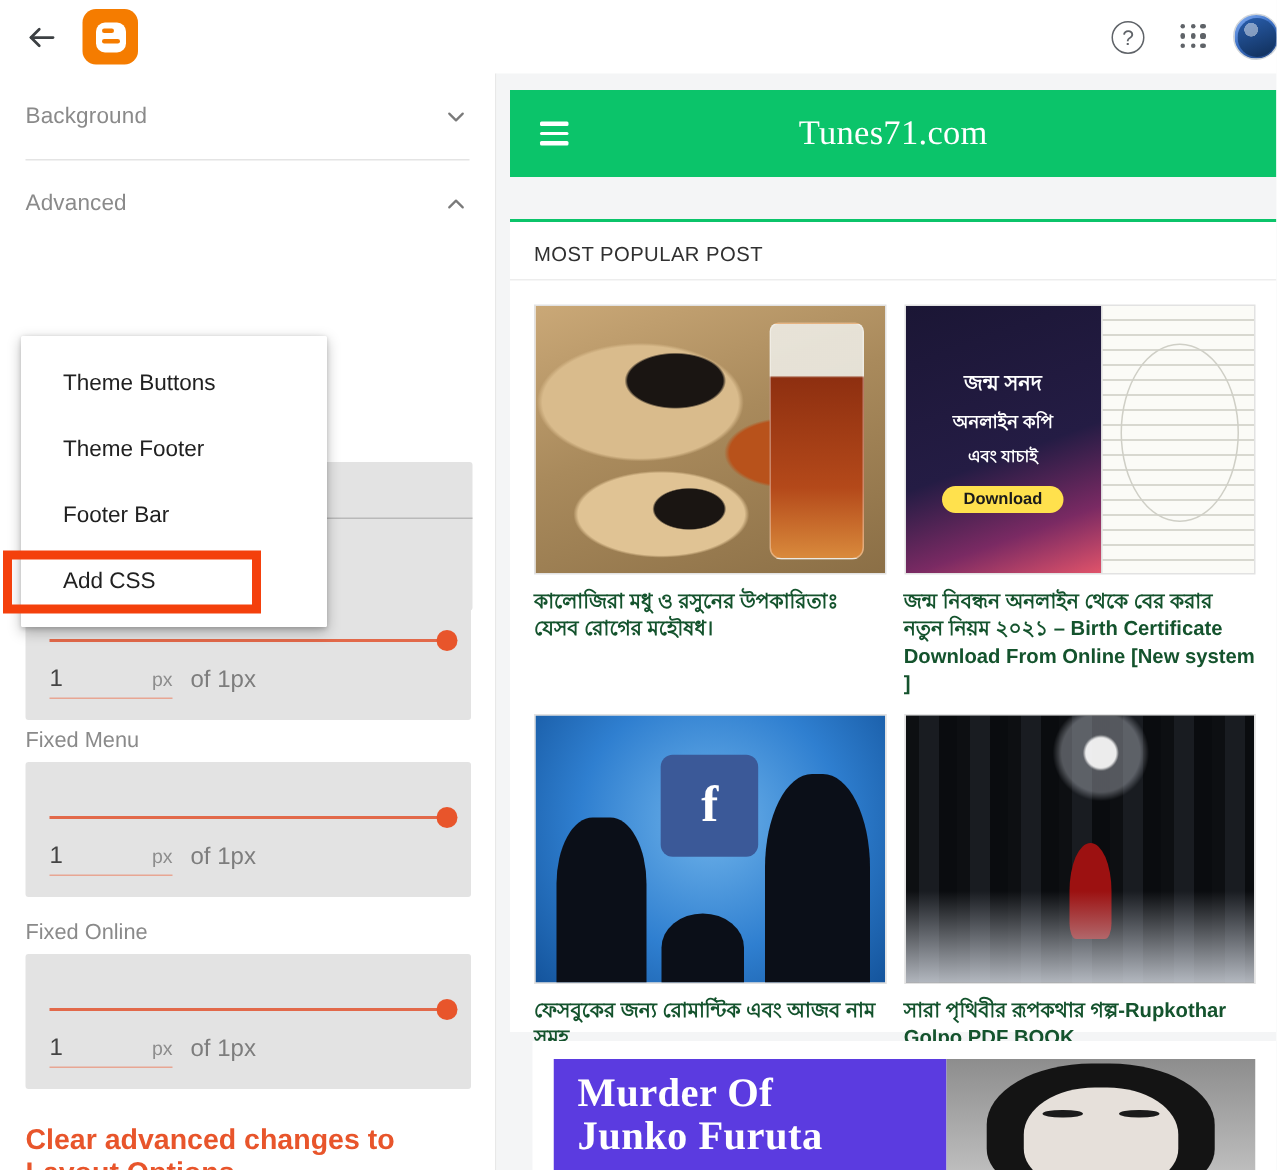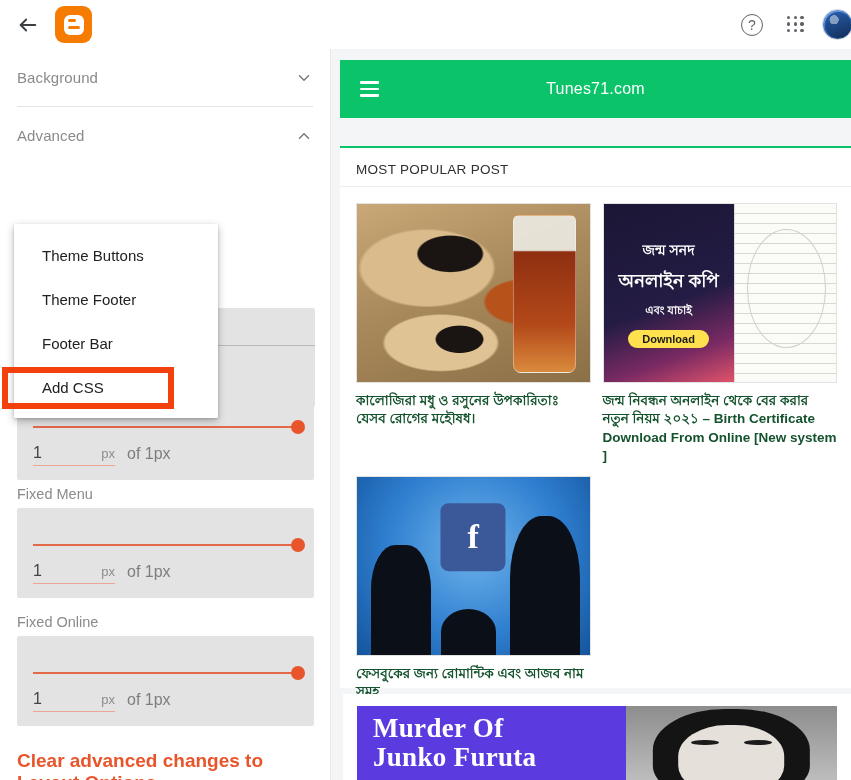--- a/index.html
+++ b/index.html
@@ -155,22 +155,23 @@
     background: #f4f5f6; overflow: hidden;
   }
   .site-header {
     position: absolute; left: 9px; top: 11px; right: 0; height: 58px;
     background: #0BC46A; display: flex; align-items: center;
   }
   .hamburger { margin-left: 20px; width: 19px; display: flex; flex-direction: column; gap: 4px; cursor: pointer; }
   .hamburger i { display: block; height: 2.6px; background: #fff; border-radius: 1px; }
   .site-title {
     position: absolute; left: 0; right: 0; text-align: center;
-    font-size: 16px; color: #fff; letter-spacing: .2px;
+    font-size: 23px; color: #fff; letter-spacing: .2px;
     pointer-events: none;
+    font-family: Liberation Serif, serif;
   }
   .content-card {
     position: absolute; left: 9px; top: 97px; right: 0; bottom: 92px;
     background: #fff; border-top: 2px solid #0BC46A;
   }
   .section-title {
     padding: 14px 0 9px 16px; font-size: 13.5px; color: #303030;
     letter-spacing: .3px; border-bottom: 1px solid #ededed;
   }
   .posts-grid {
@@ -208,21 +209,21 @@
   }
   
   .art-cert { width: 100%; height: 100%; display: flex; background: #fff; }
   .art-cert .left {
     width: 56%; height: 100%; position: relative;
     background: linear-gradient(160deg,#1b1635 0%,#241c44 55%,#7a2a63 80%,#e0536a 100%);
     display: flex; flex-direction: column; align-items: center; justify-content: center;
     gap: 4px; padding: 6px 2px;
   }
   .art-cert .left .l1 { color: #fff; font-size: 14px; font-weight: bold; }
-  .art-cert .left .l2 { color: #fff; font-size: 18px; font-weight: bold; }
+  .art-cert .left .l2 { color: #fff; font-size: 12px; font-weight: bold; }
   .art-cert .left .l3 { color: #fff; font-size: 11px; font-weight: bold; }
   .art-cert .left .dlbtn {
     margin-top: 5px; background: #FFE14D; color: #1a1a1a;
     font-size: 11px; font-weight: bold; padding: 3px 14px; border-radius: 12px;
   }
   .art-cert .right {
     width: 44%; height: 100%; background: #fbfbf7;
     border-left: 1px solid #ddd; position: relative;
     background-image:
       repeating-linear-gradient(180deg, transparent 0 9px, #d8d8d0 9px 10px);
@@ -258,21 +259,21 @@
   .art-forest .cloak {
     position: absolute; left: 47%; bottom: 16%;
     width: 12%; height: 36%; background: #9c1111; border-radius: 50% 50% 16% 16%;
   }
   .art-forest .fog {
     position: absolute; left: 0; right: 0; bottom: 0; height: 34%;
     background: linear-gradient(180deg, rgba(200,205,212,0) 0%, rgba(205,210,218,.85) 100%);
   }
   
   .banner-wrap {
-    position: absolute; left: 12px; bottom: 0; right: 0; height: 86px;
+    position: absolute; left: 24px; bottom: 0; right: 0; height: 86px;
     background: #fff; padding: 12px 14px 0 14px;
   }
   .banner {
     width: 100%; height: 100%; display: flex; overflow: hidden;
   }
   .banner .bleft {
     width: 56%; background: #5B3BE0; color: #fff;
     display: flex; flex-direction: column; justify-content: center;
     padding-left: 16px;
     font-family: "Liberation Serif", serif; font-weight: bold;
@@ -466,20 +467,29 @@
             <div class="art-fb">
               <span class="sil s1"></span>
               <span class="sil s2"></span>
               <span class="sil s3"></span>
               <span class="fbsq">f</span>
             </div>
           </div>
           <div class="post-title bn">ফেসবুকের জন্য রোমান্টিক এবং আজব নাম সমূহ</div>
         </div>
 
+        <div class="post">
+          <div class="post-thumb">
+            <div class="art-forest">
+              <span class="cloak"></span>
+              <span class="fog"></span>
+            </div>
+          </div>
+          <div class="post-title bn">সারা পৃথিবীর রূপকথার গল্প-Rupkothar Golpo PDF BOOK</div>
+        </div>
 
       </div>
     </div>
 
     <div class="banner-wrap">
       <div class="banner">
         <div class="bleft">
           <span>Murder Of</span>
           <span>Junko Furuta</span>
         </div>

